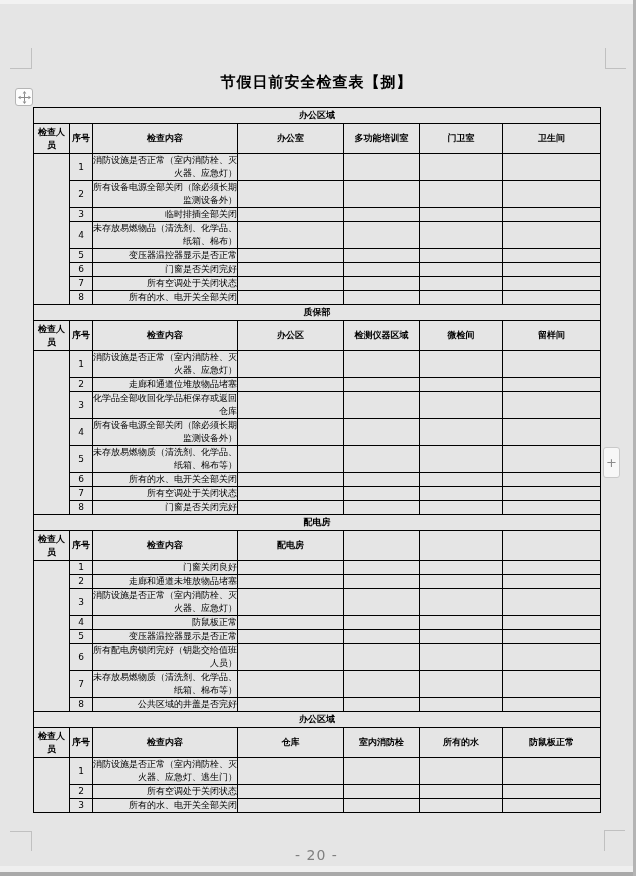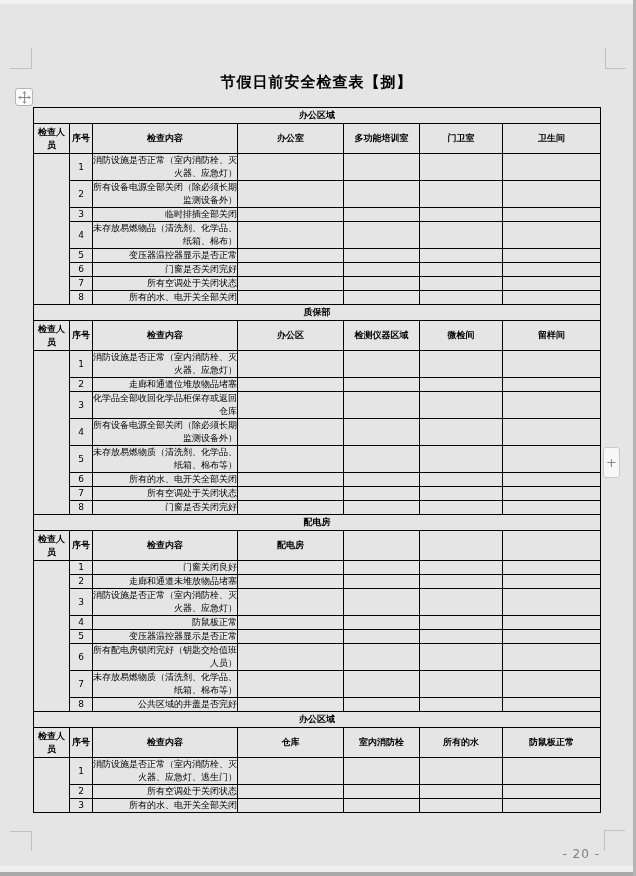--- a/index.html
+++ b/index.html
@@ -39,22 +39,22 @@
     color:#000;vertical-align:middle;word-break:break-all;}
   td.section-band{font-size:10px;font-weight:bold;text-align:center;height:15px;
     border-top:1.5px solid #000;border-bottom:1.5px solid #000;}
   td.hdr{font-weight:bold;text-align:center;height:29px;padding:0 1px;}
   td.num-cell{text-align:center;height:13px;}
   td.content-cell{text-align:right;padding:0 2px;}
   td.check-cell{height:13px;}
   td.inspector-cell{}
 
   
-  .page-number{position:absolute;left:33px;top:847px;width:567px;text-align:right;
-    font-size:12px;color:#7f7f7f;letter-spacing:1px;}
+  .page-number{position:absolute;left:33px;top:847px;width:567px;text-align:center;
+    font-size:14px;color:#7f7f7f;letter-spacing:1px;}
 </style>
 </head>
 <body>
 
 <div class="screen">
 
   <div class="edge-top"></div>
   <div class="edge-bottom-light"></div>
   <div class="edge-bottom-dark"></div>
   <div class="edge-right"></div>

